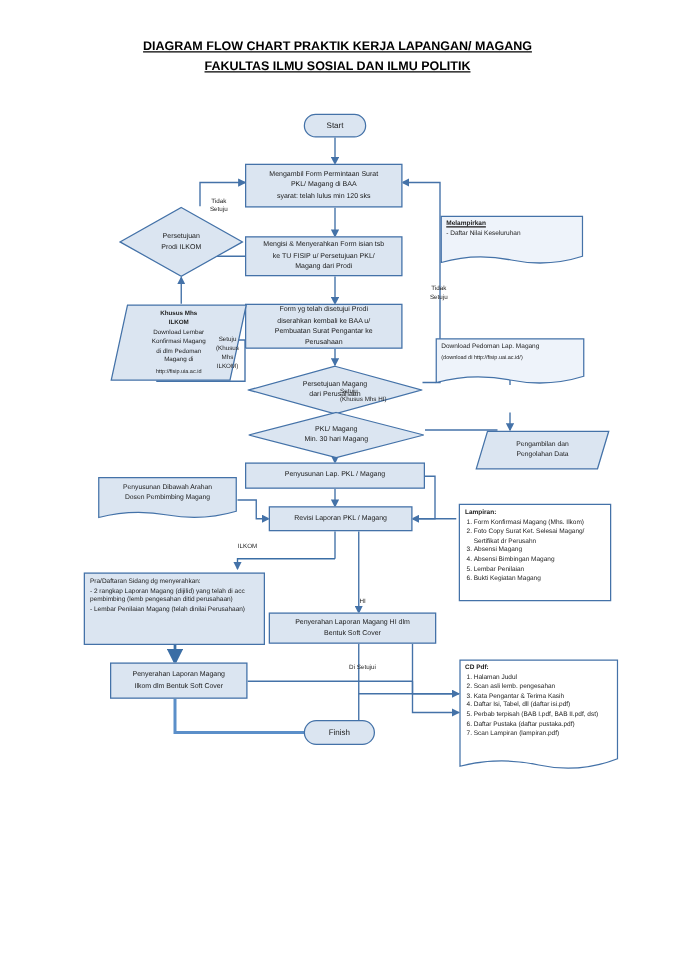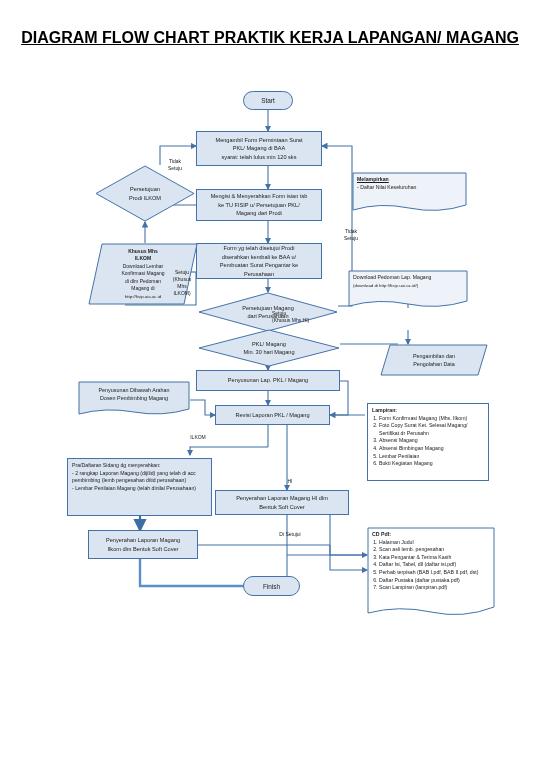--- a/index.html
+++ b/index.html
@@ -6,21 +6,21 @@
   body{
     width:550px;height:777px;background:#ffffff;
     font-family:"Liberation Sans", sans-serif;
     position:relative;overflow:hidden;
   }
   #stage{position:absolute;left:0;top:0;width:550px;height:777px;}
   svg#wires{position:absolute;left:0;top:0;width:550px;height:777px;pointer-events:none;}
 
   .title{
     position:absolute;left:0;top:30px;width:540px;text-align:center;
-    font-size:16px;font-weight:bold;color:#000;line-height:16px;
+    font-size:10px;font-weight:bold;color:#000;line-height:16px;
   }
   .title span{text-decoration:underline;display:block;}
 
   .node{position:absolute;box-sizing:border-box;}
 
   .proc{
     background:#dbe5f1;border:1px solid #4472a8;
     display:flex;align-items:center;justify-content:center;text-align:center;
     font-size:5.6px;color:#1b1b1b;line-height:8.5px;padding:2px 3px;
   }
@@ -62,20 +62,21 @@
   ol.tight li{margin:0;padding:0;}
   .hdr{font-weight:bold;}
 </style>
 </head>
 <body>
 
 <div id="stage">
 
   <div class="title">
     <span>DIAGRAM FLOW CHART PRAKTIK KERJA LAPANGAN/ MAGANG</span>
+    <span>FAKULTAS ILMU SOSIAL DAN ILMU POLITIK</span>
   </div>
 
   <svg id="wires" viewBox="0 0 550 777">
     <defs>
       <marker id="ah" markerWidth="6" markerHeight="6" refX="5" refY="3" orient="auto">
         <path d="M0,0 L6,3 L0,6 z" fill="#4472a8"></path>
       </marker>
       <marker id="ahb" markerWidth="6" markerHeight="6" refX="5" refY="3" orient="auto">
         <path d="M0,0 L6,3 L0,6 z" fill="#3b6ea5"></path>
       </marker>

